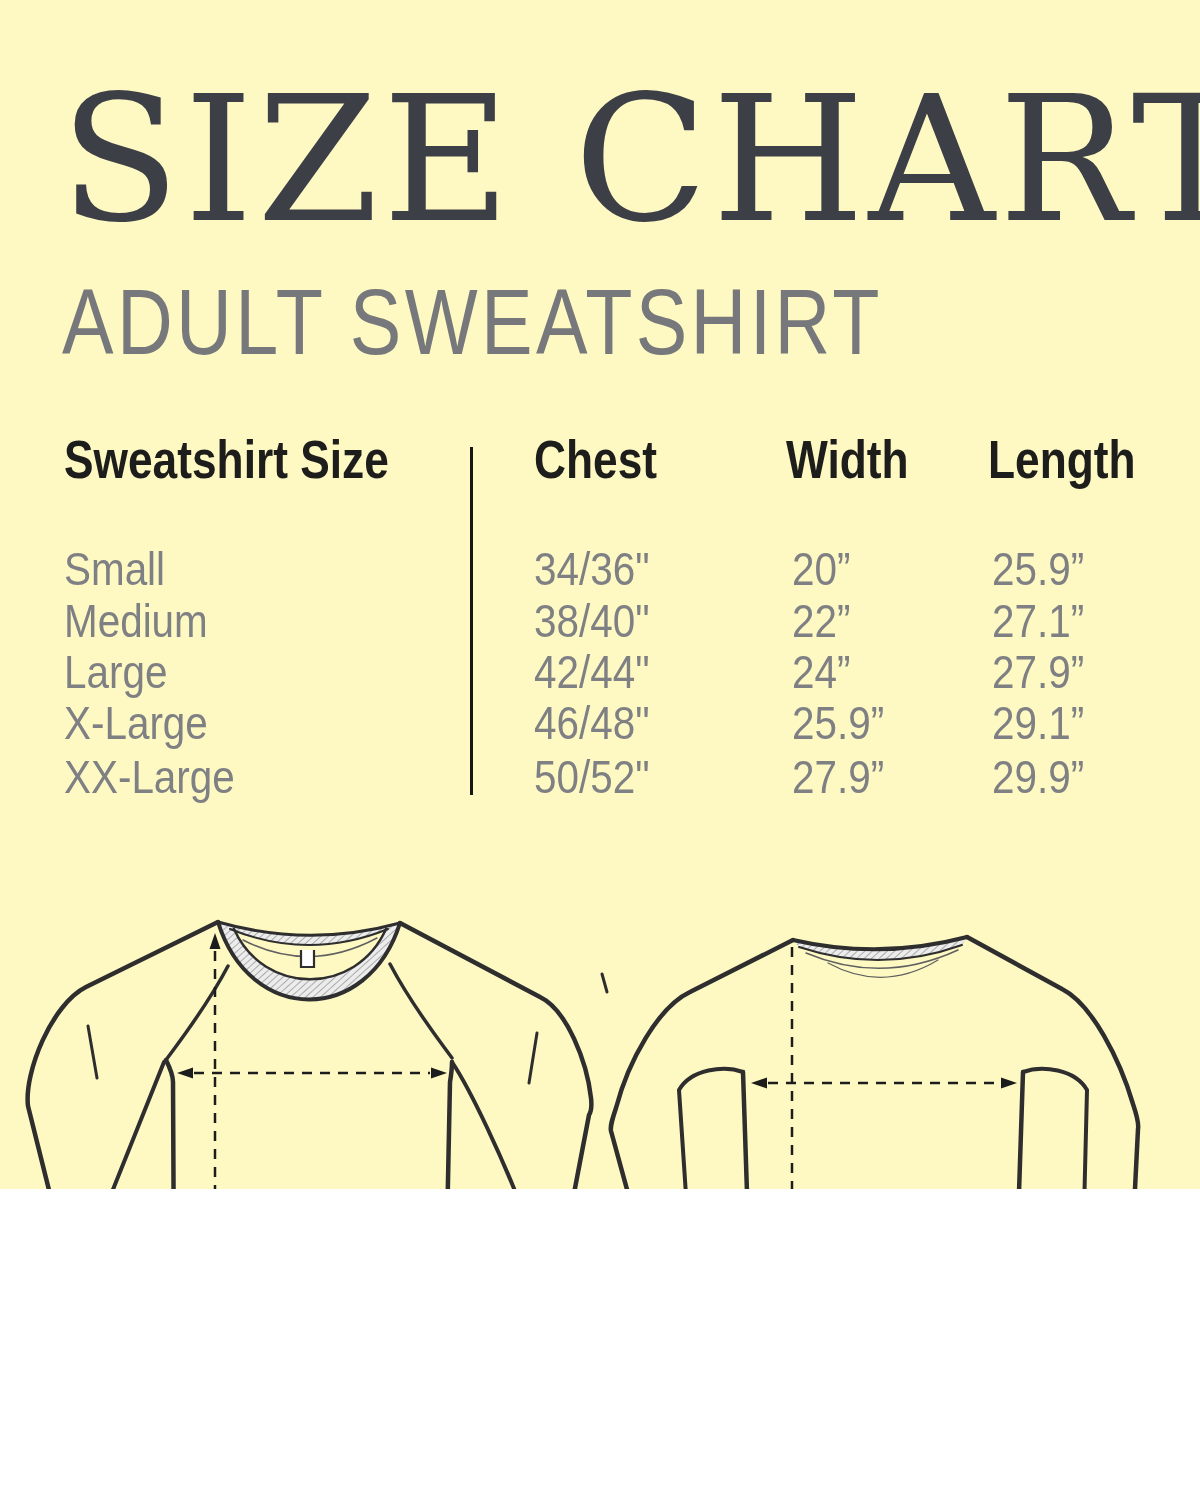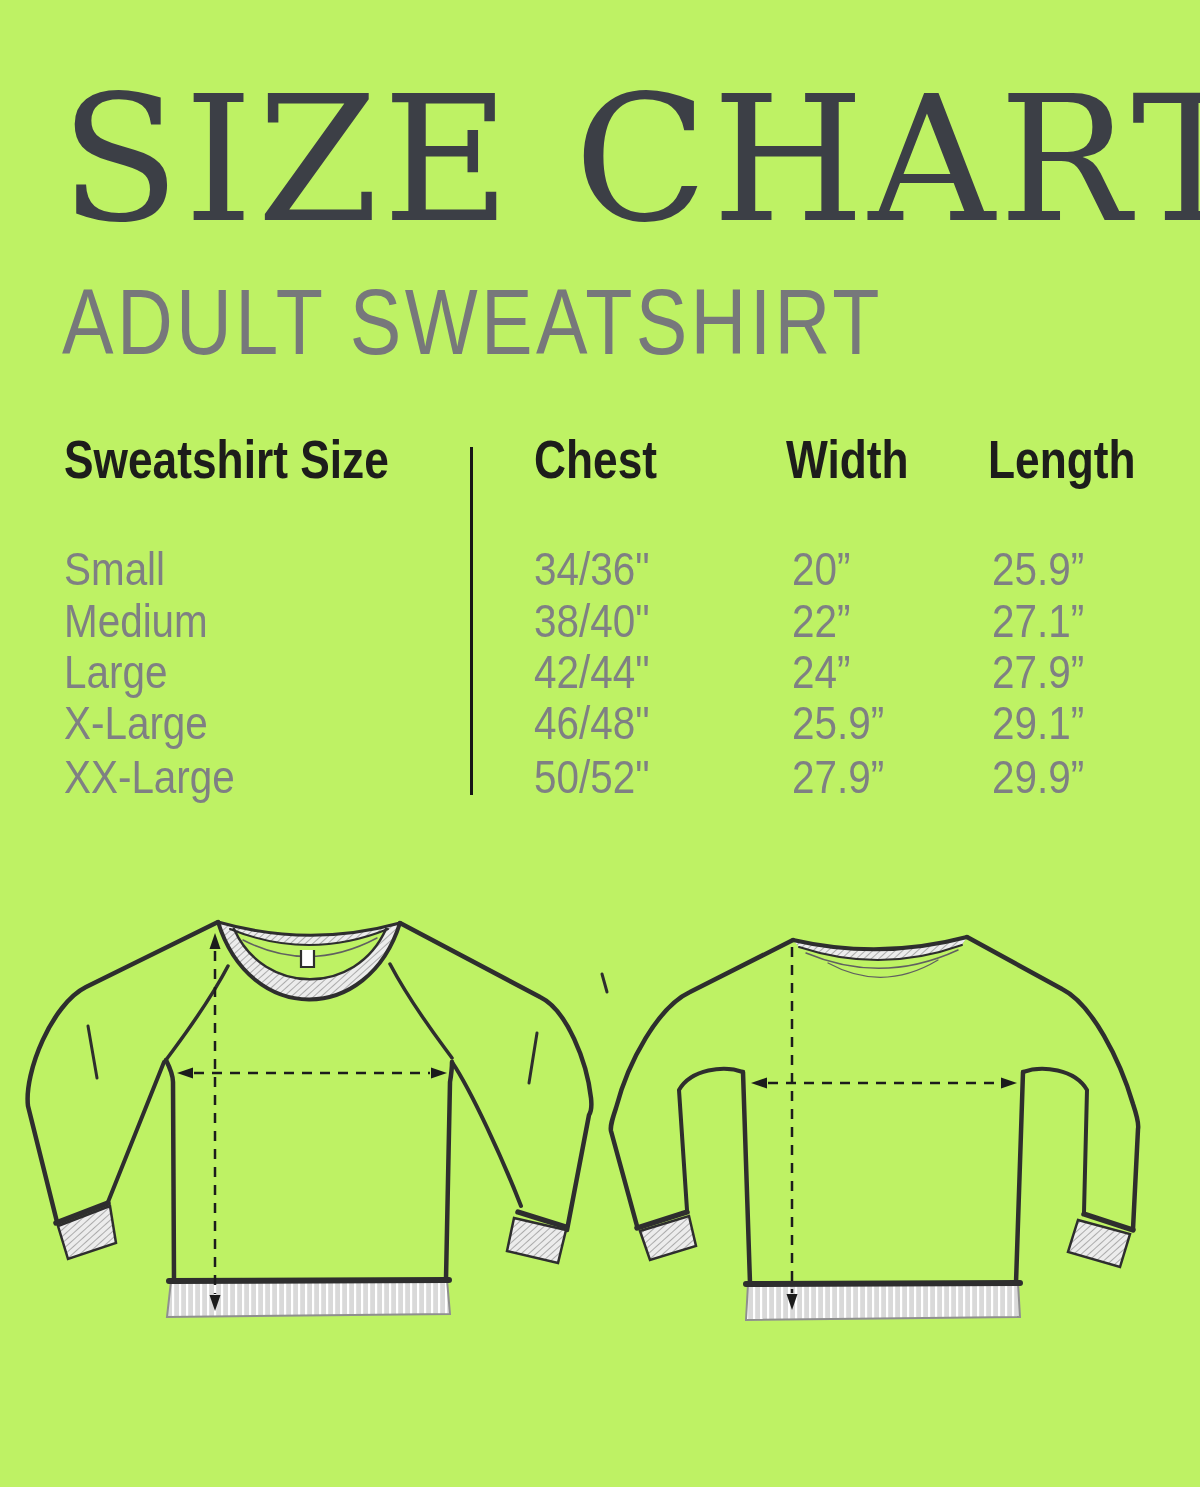--- a/index.html
+++ b/index.html
@@ -1,16 +1,16 @@
 <!DOCTYPE html>
 <html><head>
 <meta charset="utf-8">
 <style>
   html,body{margin:0;padding:0;background:#ffffff;}
-  .page{position:relative;width:1200px;height:1487px;background:#bef264;overflow:hidden;
+  .page{position:relative;width:1200px;height:1189px;background:#fef9c3;overflow:hidden;
         font-family:"Liberation Sans",sans-serif;}
   .title{position:absolute;left:60px;top:72px;font-family:"DejaVu Serif",serif;
          font-weight:400;font-size:175px;line-height:1;letter-spacing:4px;color:#3c3f46;
          white-space:nowrap;}
   .subtitle{position:absolute;left:62px;top:276px;font-size:92px;line-height:1;
             color:#77787b;letter-spacing:4px;white-space:nowrap;
             transform:scaleX(0.84);transform-origin:0 0;}
   .col-head{position:absolute;top:432px;font-weight:bold;font-size:54px;line-height:1;
             color:#1d1d1b;white-space:nowrap;transform:scaleX(0.82);transform-origin:0 0;}
   .divider{position:absolute;left:470px;top:447px;width:3px;height:348px;background:#161616;}

